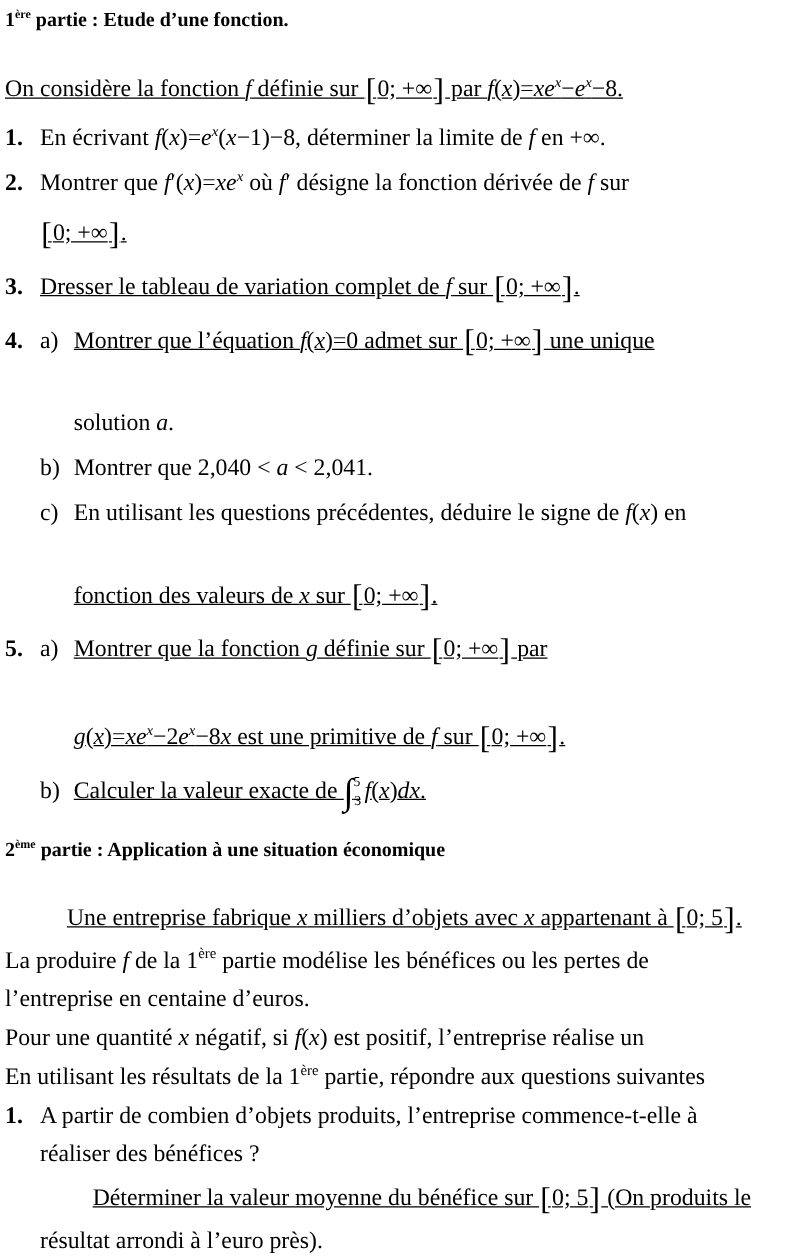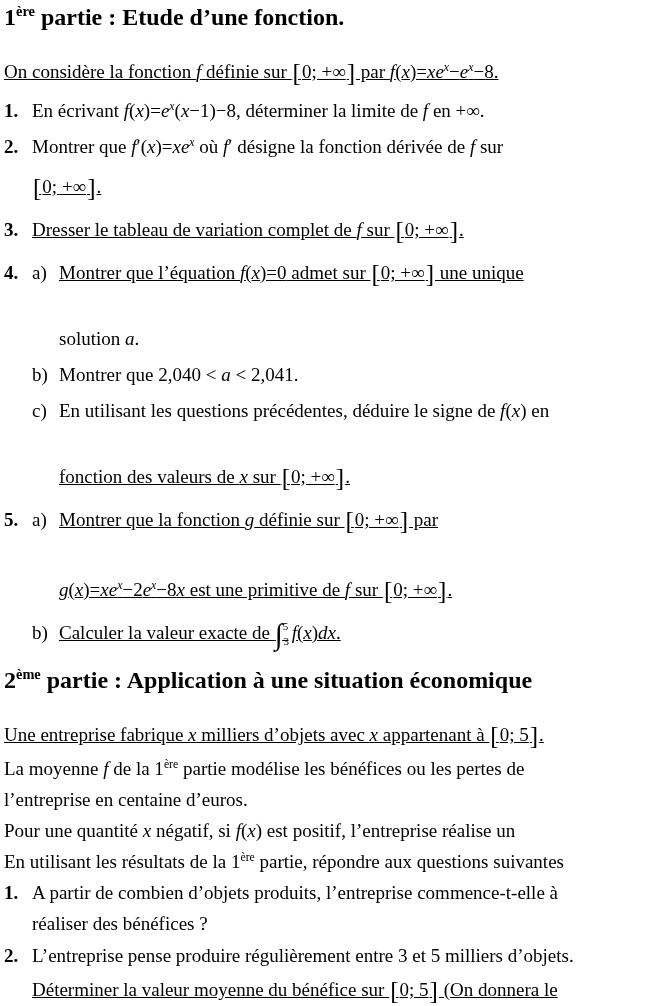--- a/index.html
+++ b/index.html
@@ -8,26 +8,26 @@
     color:#000000;
     font-family:"Liberation Serif","DejaVu Serif",serif;
     font-size:19px;
     padding:3px 2px 0 4px;
   }
   main{display:block;}
   .block{margin:0;}
   .line{line-height:30px;margin-bottom:6px;white-space:nowrap;}
   .line.tall{line-height:38px;margin-bottom:5px;text-decoration:underline;}
   .b-heading .line{line-height:28px;}
-  .b-heading{font-size:24px;margin-bottom:22px;}
+  .b-heading{font-size:16px;margin-bottom:22px;}
   .part1 .b-question{margin-bottom:4px;}
   .part2{margin-top:14px;}
   .part2 .b-heading{}
   .part2 .line{line-height:29px;margin-bottom:2px;}
-  .part2 .line.tall{line-height:35px;}
+  .part2 .line.tall{line-height:35px;text-align:center;}
   .part2 .b-question{margin-top:1px;margin-bottom:3px;}
   .ind-0{padding-left:0;}
   .ind-1{padding-left:28px;}
   .ind-2{padding-left:55px;margin-top:32px;}
   .s-p{}
   .s-b{font-weight:bold;}
   .s-i{font-style:italic;}
   .s-sup{vertical-align:super;font-size:0.62em;line-height:0;}
   .s-isup{vertical-align:super;font-size:0.62em;font-style:italic;line-height:0;}
   .s-bsup{vertical-align:super;font-size:0.6em;font-weight:bold;line-height:0;}
@@ -74,32 +74,31 @@
       </div>
     </section>
   <section class="part2">
       <div class="block b-heading">
         <div class="line ind-0"><span class="s-b">2</span><span class="s-bsup">ème</span><span class="s-b"> partie : Application à une situation économique</span></div>
       </div>
       <div class="block b-para">
         <div class="line ind-0 tall"><span class="s-p">Une entreprise fabrique </span><span class="s-i">x</span><span class="s-p"> milliers d’objets avec </span><span class="s-i">x</span><span class="s-p"> appartenant à </span><span class="s-br">[</span><span class="s-p">0; 5</span><span class="s-br">]</span><span class="s-p">.</span></div>
       </div>
       <div class="block b-para">
-        <div class="line ind-0"><span class="s-p">La moyenne </span><span class="s-i">f</span><span class="s-p"> de la 1</span><span class="s-sup">ère</span><span class="s-p"> partie modélise les bénéfices ou les pertes de</span></div>
+        <div class="line ind-0"><span class="s-p">La produire </span><span class="s-i">f</span><span class="s-p"> de la 1</span><span class="s-sup">ère</span><span class="s-p"> partie modélise les bénéfices ou les pertes de</span></div>
         <div class="line ind-0"><span class="s-p">l’entreprise en centaine d’euros.</span></div>
       </div>
       <div class="block b-para">
         <div class="line ind-0"><span class="s-p">Pour une quantité </span><span class="s-i">x</span><span class="s-p"> négatif, si </span><span class="s-i">f</span><span class="s-p">(</span><span class="s-i">x</span><span class="s-p">)</span><span class="s-p"> est positif, l’entreprise réalise un</span></div>
       </div>
       <div class="block b-para">
         <div class="line ind-0"><span class="s-p">En utilisant les résultats de la 1</span><span class="s-sup">ère</span><span class="s-p"> partie, répondre aux questions suivantes</span></div>
       </div>
       <div class="block b-question">
         <div class="line ind-0"><span class="s-num">1.</span><span class="s-p">A partir de combien d’objets produits, l’entreprise commence-t-elle à</span></div>
         <div class="line ind-1"><span class="s-p">réaliser des bénéfices ?</span></div>
       </div>
       <div class="block b-question">
-        <div class="line ind-0"><span class="s-num">2.</span><span class="s-p">L’entreprise pense produire régulièrement entre 3 et 5 milliers d’objets.</span></div>
-        <div class="line ind-1 tall"><span class="s-p">Déterminer la valeur moyenne du bénéfice sur </span><span class="s-br">[</span><span class="s-p">0; 5</span><span class="s-br">]</span><span class="s-p"> (On donnera le</span></div>
+        <div class="line ind-1 tall"><span class="s-p">Déterminer la valeur moyenne du bénéfice sur </span><span class="s-br">[</span><span class="s-p">0; 5</span><span class="s-br">]</span><span class="s-p"> (On produits le</span></div>
         <div class="line ind-1"><span class="s-p">résultat arrondi à l’euro près).</span></div>
       </div>
     </section>
 </main>
 
 </body></html>

